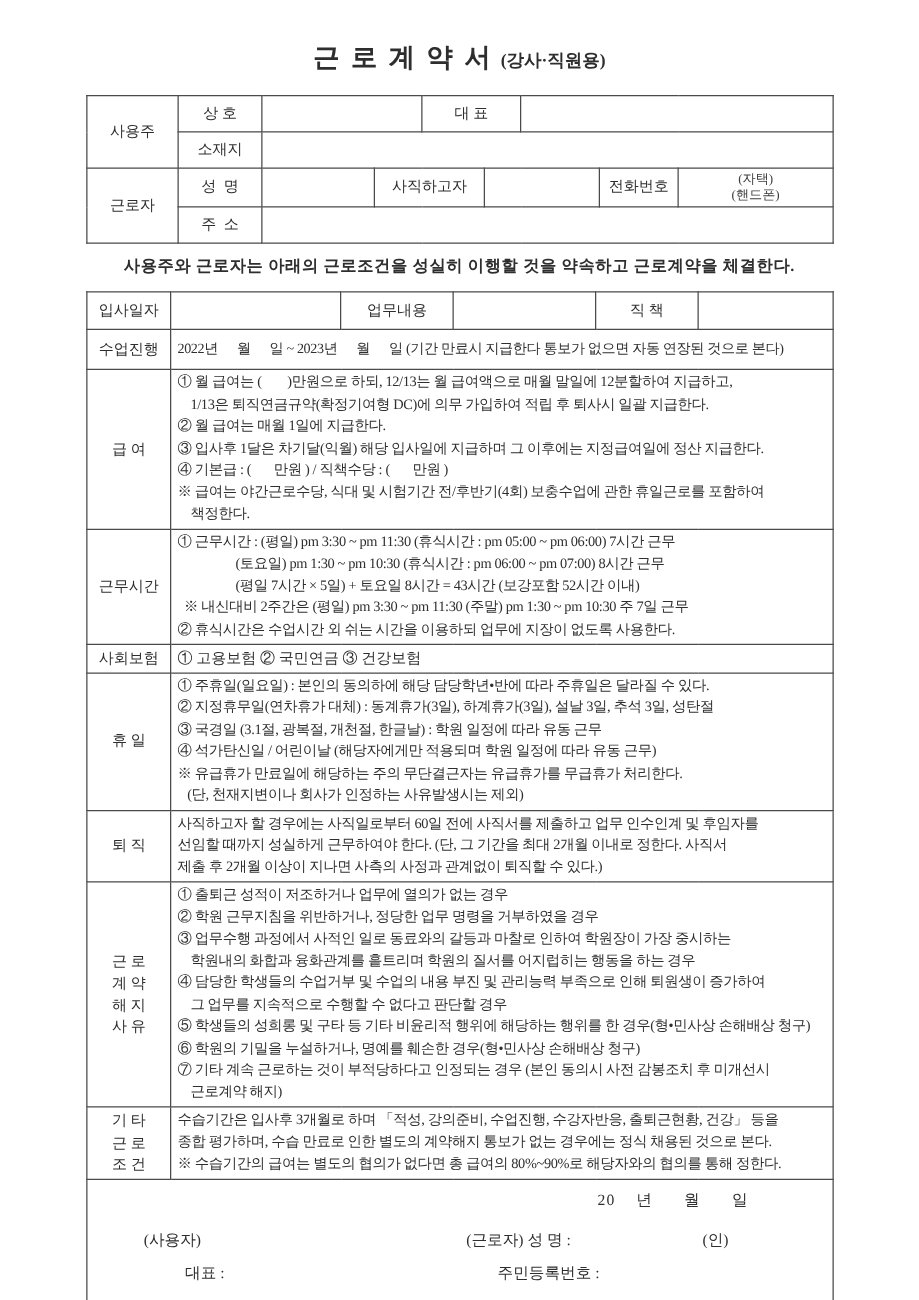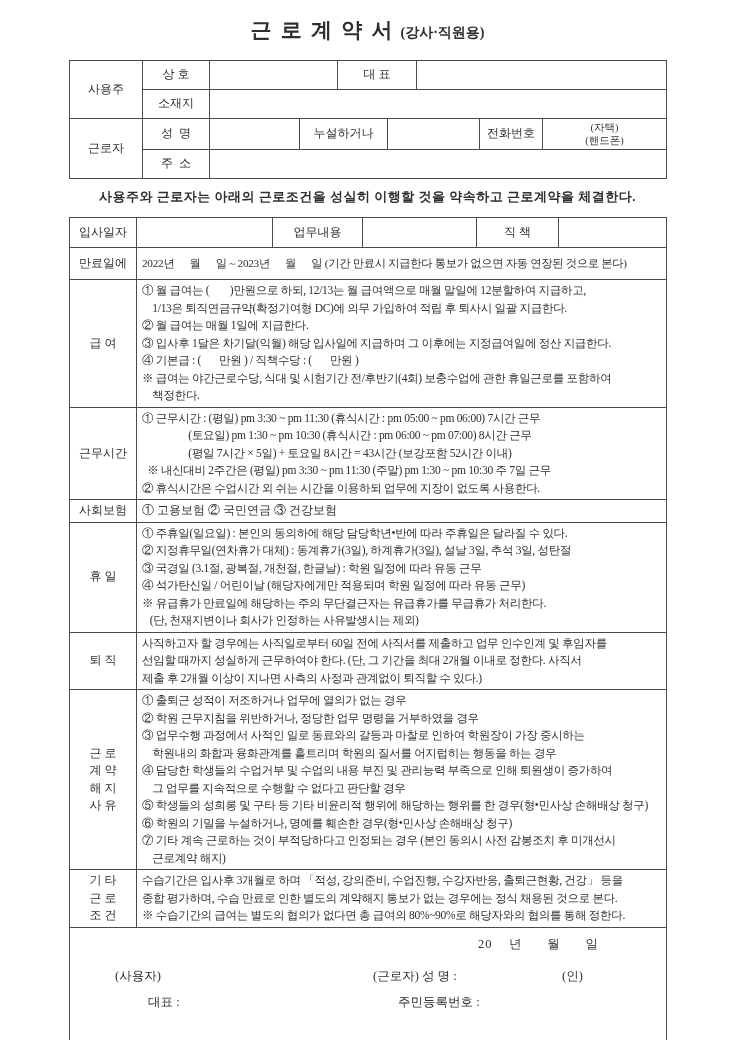--- a/index.html
+++ b/index.html
@@ -4,21 +4,21 @@
 <style>
   * { margin: 0; padding: 0; box-sizing: border-box; }
   html, body { background: #ffffff; }
   body {
     width: 735px; height: 1040px;
     font-family: "Liberation Serif", "DejaVu Serif", serif;
     color: #2e2e2e;
     position: relative;
     overflow: hidden;
   }
-  .page { width: 735px; height: 772px; padding-top: 16px; }
+  .page { width: 735px; height: 772px; padding-top: 32px; }
   .doc-title { text-align: center; font-weight: bold; letter-spacing: 2px; }
   .doc-title .main { font-size: 21px; }
   .doc-title .suffix { font-size: 14px; letter-spacing: 0; }
   .content { width: 597px; margin: 0 auto; }
   table { border-collapse: collapse; table-layout: fixed; width: 597px; }
   td {
     border: 1px solid #4a4a4a;
     font-size: 12px;
     line-height: 17.5px;
     padding: 2px 5px;
@@ -83,21 +83,21 @@
         <td colspan="3"></td>
       </tr>
       <tr>
         <td>소재지</td>
         <td colspan="7"></td>
       </tr>
       <tr>
         <td rowspan="2" class="rowlabel">근로자</td>
         <td>성  명</td>
         <td></td>
-        <td colspan="2">누설하거나</td>
+        <td colspan="2">사직하고자</td>
         <td colspan="2"></td>
         <td>전화번호</td>
         <td class="phone-sub"><span>(자택)</span><br><span>(핸드폰)</span></td>
       </tr>
       <tr>
         <td>주  소</td>
         <td colspan="7"></td>
       </tr>
     </tbody>
       </table>
@@ -116,21 +116,21 @@
       <tbody>
           <tr class="r1">
         <td class="lbl">입사일자</td>
         <td></td>
         <td class="lbl">업무내용</td>
         <td></td>
         <td class="lbl">직   책</td>
         <td></td>
       </tr>
       <tr class="r2">
-        <td class="lbl" style="font-size:12px;letter-spacing:0">만료일에</td>
+        <td class="lbl" style="font-size:12px;letter-spacing:0">수업진행</td>
         <td colspan="5" class="val">2022년      월      일 ~ 2023년      월      일 (기간 만료시 지급한다 통보가 없으면 자동 연장된 것으로 본다)</td>
       </tr>
       <tr>
         <td class="lbl">급     여</td>
         <td colspan="5" class="val dense">① 월 급여는 (        )만원으로 하되, 12/13는 월 급여액으로 매월 말일에 12분할하여 지급하고,
     1/13은 퇴직연금규약(확정기여형 DC)에 의무 가입하여 적립 후 퇴사시 일괄 지급한다.
 ② 월 급여는 매월 1일에 지급한다.
 ③ 입사후 1달은 차기달(익월) 해당 입사일에 지급하며 그 이후에는 지정급여일에 정산 지급한다.
 ④ 기본급 : (       만원 ) / 직책수당 : (       만원 )
 ※ 급여는 야간근로수당, 식대 및 시험기간 전/후반기(4회) 보충수업에 관한 휴일근로를 포함하여

